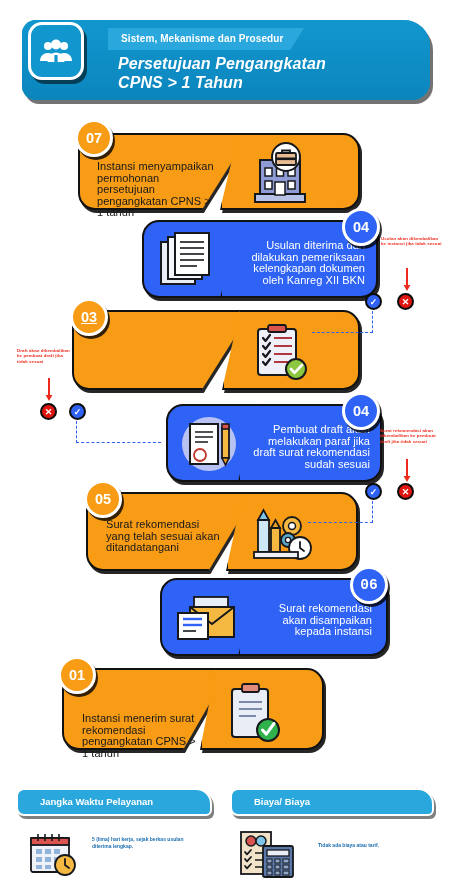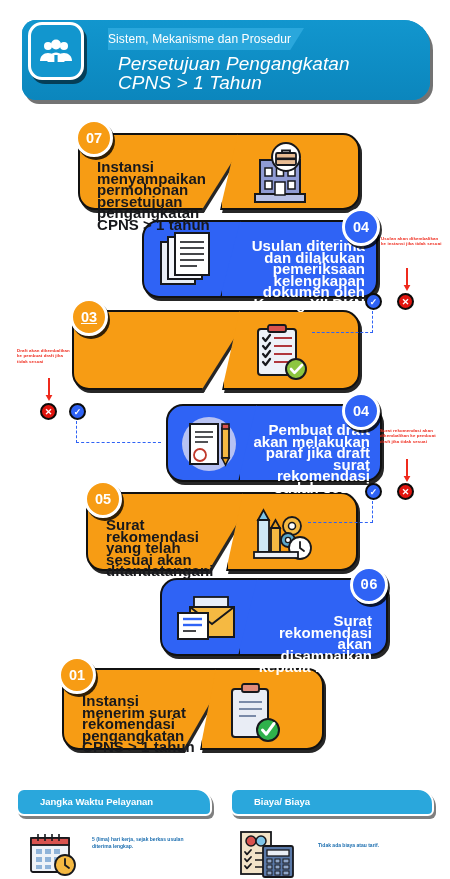--- a/index.html
+++ b/index.html
@@ -23,26 +23,26 @@
     content:""; position:absolute; left:0; top:0; width:100%; height:100%;
     border-radius:14px 26px 18px 14px;
     background:linear-gradient(180deg,#1296ce 0%, #0b86bd 100%);
   }
   .header-ribbon{
     position:absolute; left:108px; top:20px; width:196px; height:22px;
     background:#2aa7dc; z-index:4;
     clip-path: polygon(0 0, 100% 0, 93% 100%, 0% 100%);
   }
   .header-ribbon span{
-    display:block; color:#ffffff; font-size:12px; font-weight:normal;
-    line-height:22px; letter-spacing:.1px;
+    display:block; color:#ffffff; font-size:10px; font-weight:bold;
+    line-height:22px; padding-left:13px; letter-spacing:.1px;
   }
   .header-title{
     position:absolute; left:118px; top:46px; width:300px; z-index:4;
-    color:#ffffff; font-size:19px; font-weight:normal; font-style:italic;
+    color:#ffffff; font-size:16px; font-weight:bold; font-style:italic;
     line-height:19px; letter-spacing:.1px;
   }
   .header-icon{
     position:absolute; left:28px; top:14px; width:56px; height:58px;
     background:#1296ce; border-radius:14px; border:3px solid #ffffff;
     box-shadow:3px 4px 0 rgba(0,0,0,.55); z-index:6;
     display:flex; align-items:center; justify-content:center;
   }
 
   
@@ -72,21 +72,21 @@
     border-radius:0 17px 17px 0;
     clip-path: polygon(13% 0, 100% 0, 100% 100%, 0 100%);
   }
   .picon-right {
     left:0; border-radius:17px 0 0 17px;
     clip-path: polygon(0 0, 100% 0, 72% 100%, 0 100%);
   }
 
   .step-label {
     position:absolute; z-index:9;
-    font-size:15px; line-height:11.5px; font-weight:bold;
+    font-size:11px; line-height:11.5px; font-weight:normal;
     letter-spacing:.05px;
   }
   .lbl-dark { color:#17181c; }
   .lbl-light { color:#ffffff; }
 
   .badge {
     position:absolute; width:38px; height:38px; border-radius:50%;
     border:3px solid #ffffff; z-index:12;
     display:flex; align-items:center; justify-content:center;
     color:#ffffff; font-size:14.5px; font-weight:bold;
@@ -322,21 +322,21 @@
       </svg>
     </div>
     <div class="badge badge-o" style="left:-2px; top:-12px;">05</div>
   </div>
 
   <div class="step" style="left:160px; top:578px; width:228px; height:78px;">
     <div class="band">
       <div class="panel-icon picon-right b-bg" style="left:0; width:110px;"></div>
       <div class="panel-icon ptext-right b-bg" style="left:78px; width:150px;"></div>
     </div>
-    <div class="step-label lbl-light" style="left:92px; top:25px; width:120px; text-align:right;margin-top:12px;">Surat rekomendasi akan disampaikan kepada instansi</div>
+    <div class="step-label lbl-light" style="left:92px; top:25px; width:120px; text-align:right;">Surat rekomendasi akan disampaikan kepada instansi</div>
     <div class="ill" style="left:16px; top:15px;">
       <svg width="64" height="52" viewBox="0 0 64 52">
         <rect x="18" y="4" width="34" height="30" fill="#e8eef8" stroke="#17181c" stroke-width="1.8"></rect>
         <path d="M14 14 h44 v30 H14 Z" fill="#f5b942" stroke="#17181c" stroke-width="2"></path>
         <path d="M14 14 l22 17 l22 -17" fill="none" stroke="#17181c" stroke-width="2"></path>
         <rect x="2" y="20" width="30" height="26" fill="#ffffff" stroke="#17181c" stroke-width="2"></rect>
         <g stroke="#2f63f5" stroke-width="2.4">
           <line x1="7" y1="26" x2="26" y2="26"></line>
           <line x1="7" y1="32" x2="26" y2="32"></line>
         </g>
@@ -346,21 +346,21 @@
       </svg>
     </div>
     <div class="badge badge-b" style="left:190px; top:-12px;font-family:Liberation Mono, monospace;">06</div>
   </div>
 
   <div class="step" style="left:62px; top:668px; width:262px; height:82px;">
     <div class="band">
       <div class="panel-text ptext-left o-bg" style="left:0; width:168px;"></div>
       <div class="panel-icon picon-left o-bg" style="left:138px; width:124px;"></div>
     </div>
-    <div class="step-label lbl-dark" style="left:20px; top:27px; width:122px;">Instansi menerim surat rekomendasi pengangkatan CPNS &gt; 1 tahun</div>
+    <div class="step-label lbl-dark" style="left:20px; top:45px; width:122px;">Instansi menerim surat rekomendasi pengangkatan CPNS &gt; 1 tahun</div>
     <div class="ill" style="left:162px; top:14px;">
       <svg width="60" height="62" viewBox="0 0 60 62">
         <rect x="8" y="7" width="36" height="48" rx="3" fill="#e9edf5" stroke="#17181c" stroke-width="2"></rect>
         <rect x="18" y="2" width="17" height="8" rx="2" fill="#e08b7a" stroke="#17181c" stroke-width="1.8"></rect>
         <g stroke="#7a8aa8" stroke-width="2">
           <line x1="15" y1="20" x2="38" y2="20"></line>
           <line x1="15" y1="27" x2="38" y2="27"></line>
           <line x1="15" y1="34" x2="32" y2="34"></line>
         </g>
         <circle cx="44" cy="48" r="11" fill="#2fb14c" stroke="#17181c" stroke-width="2"></circle>

